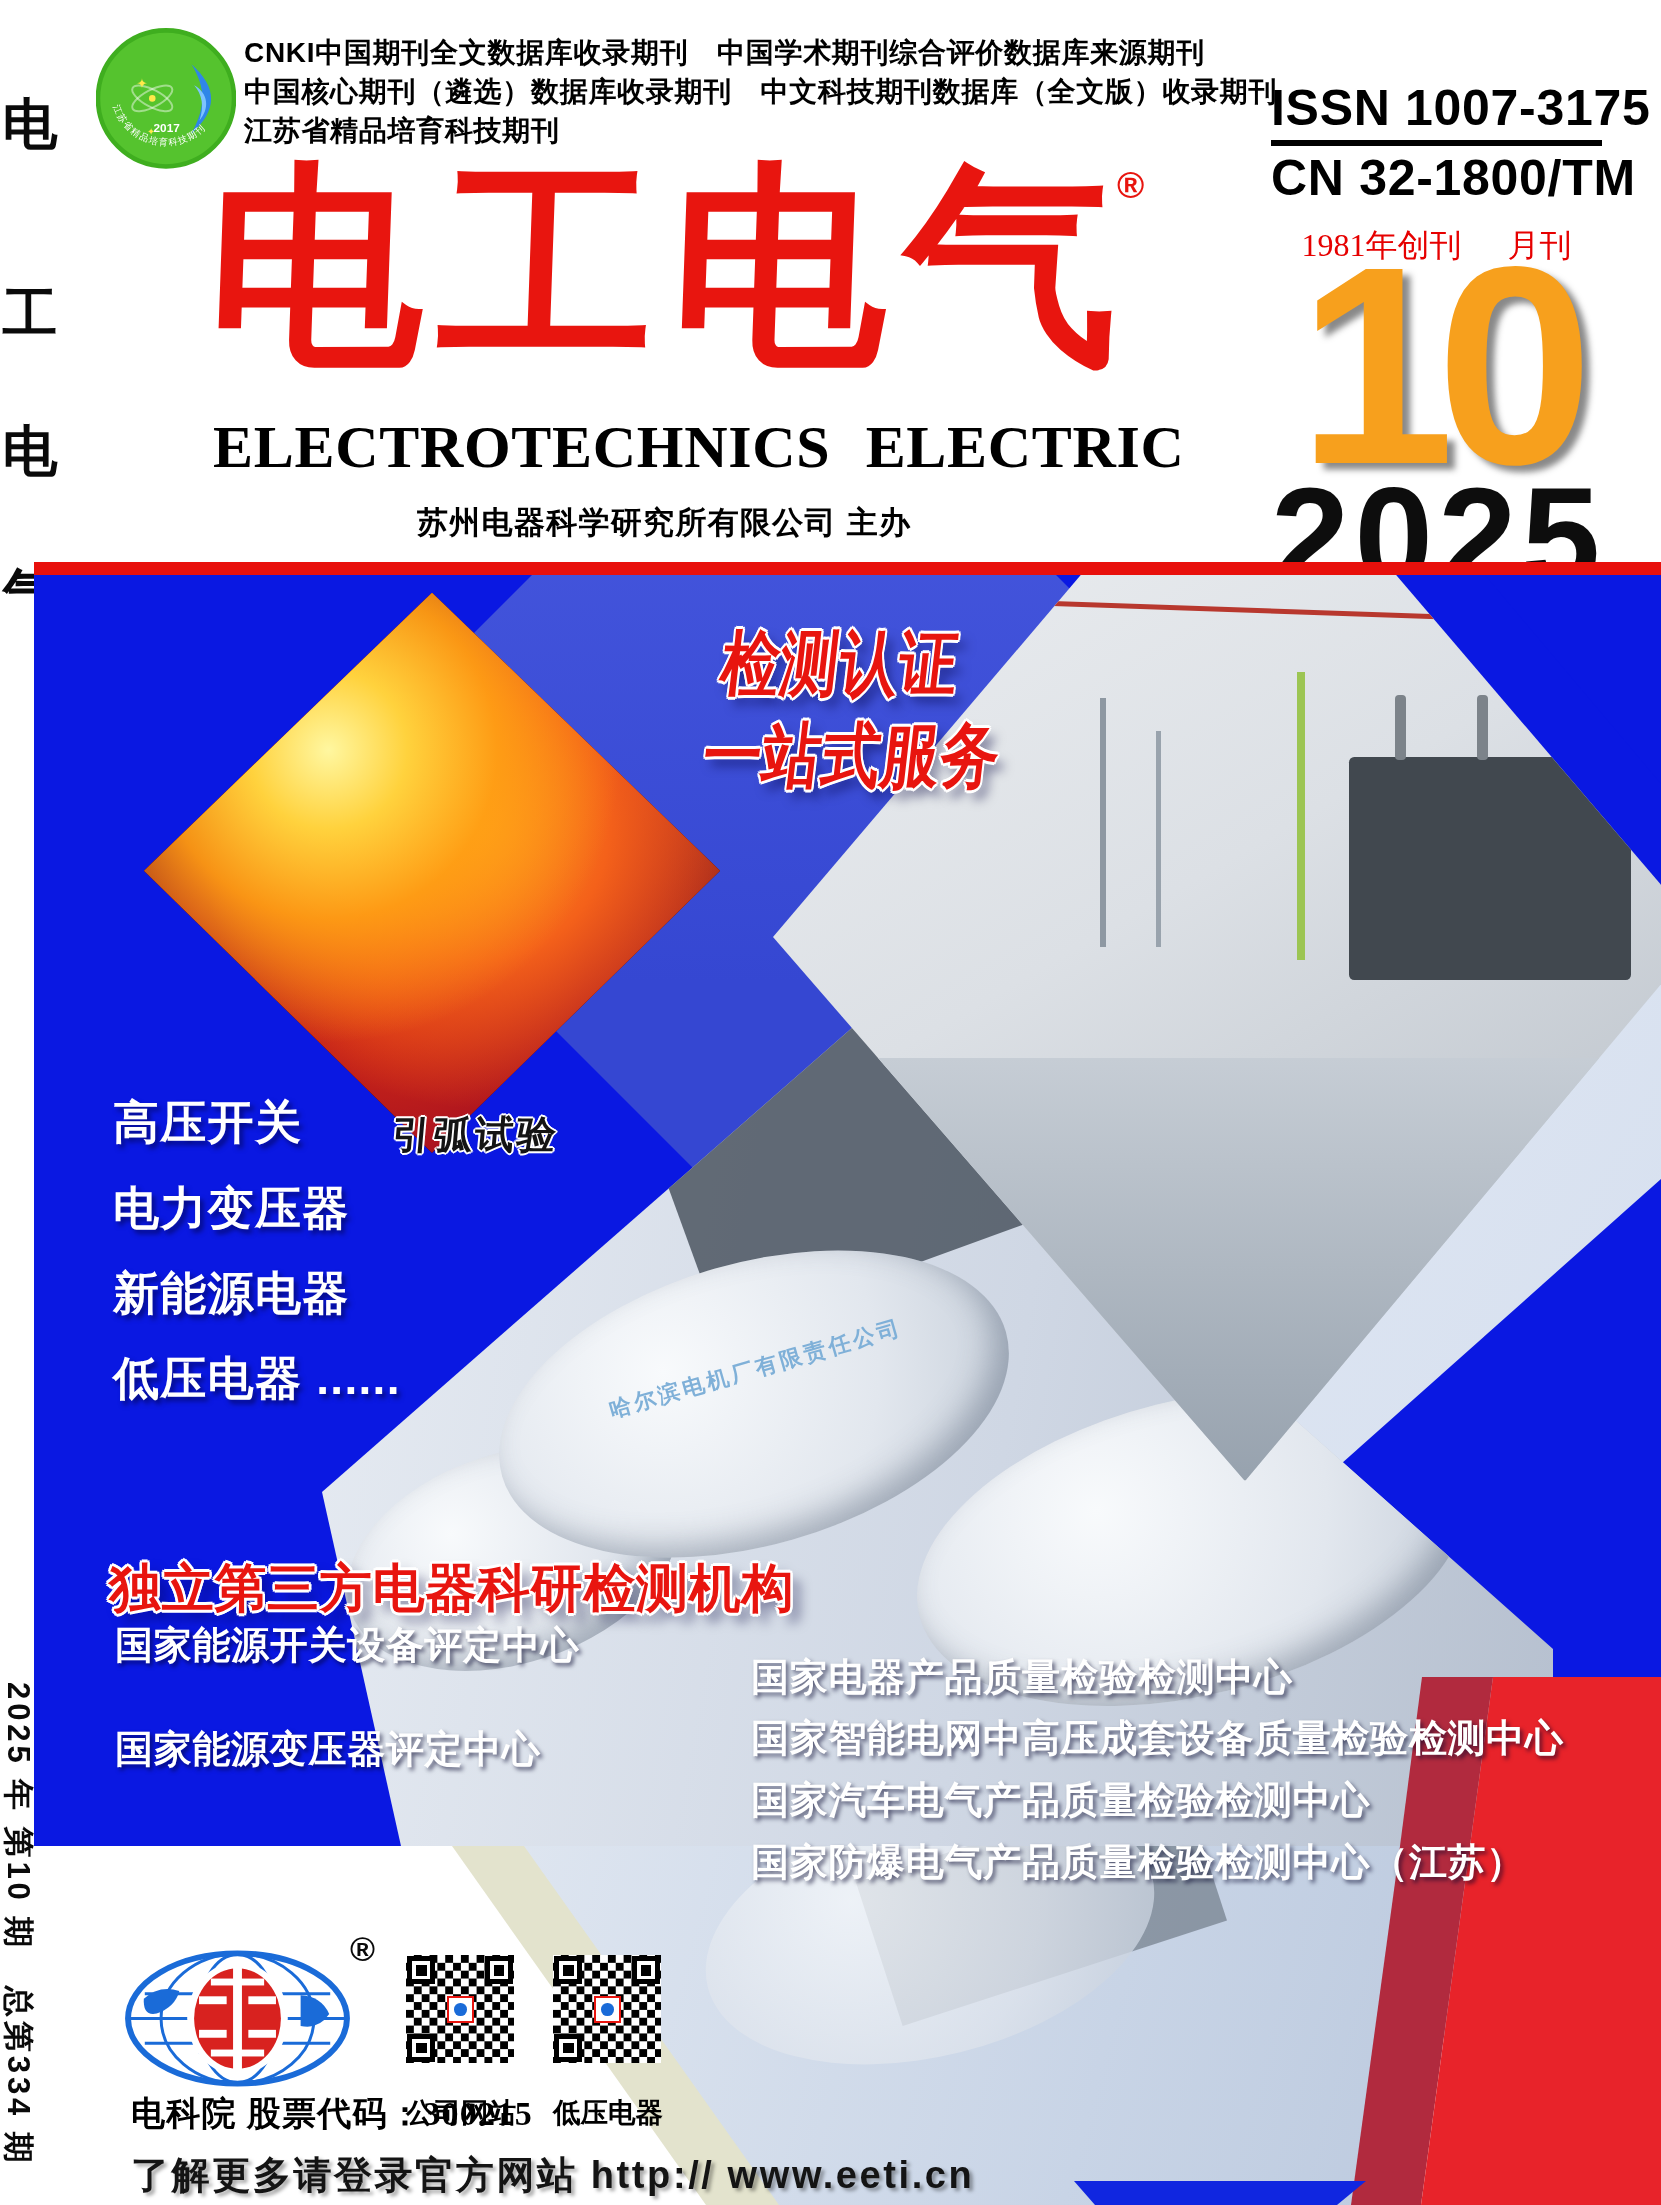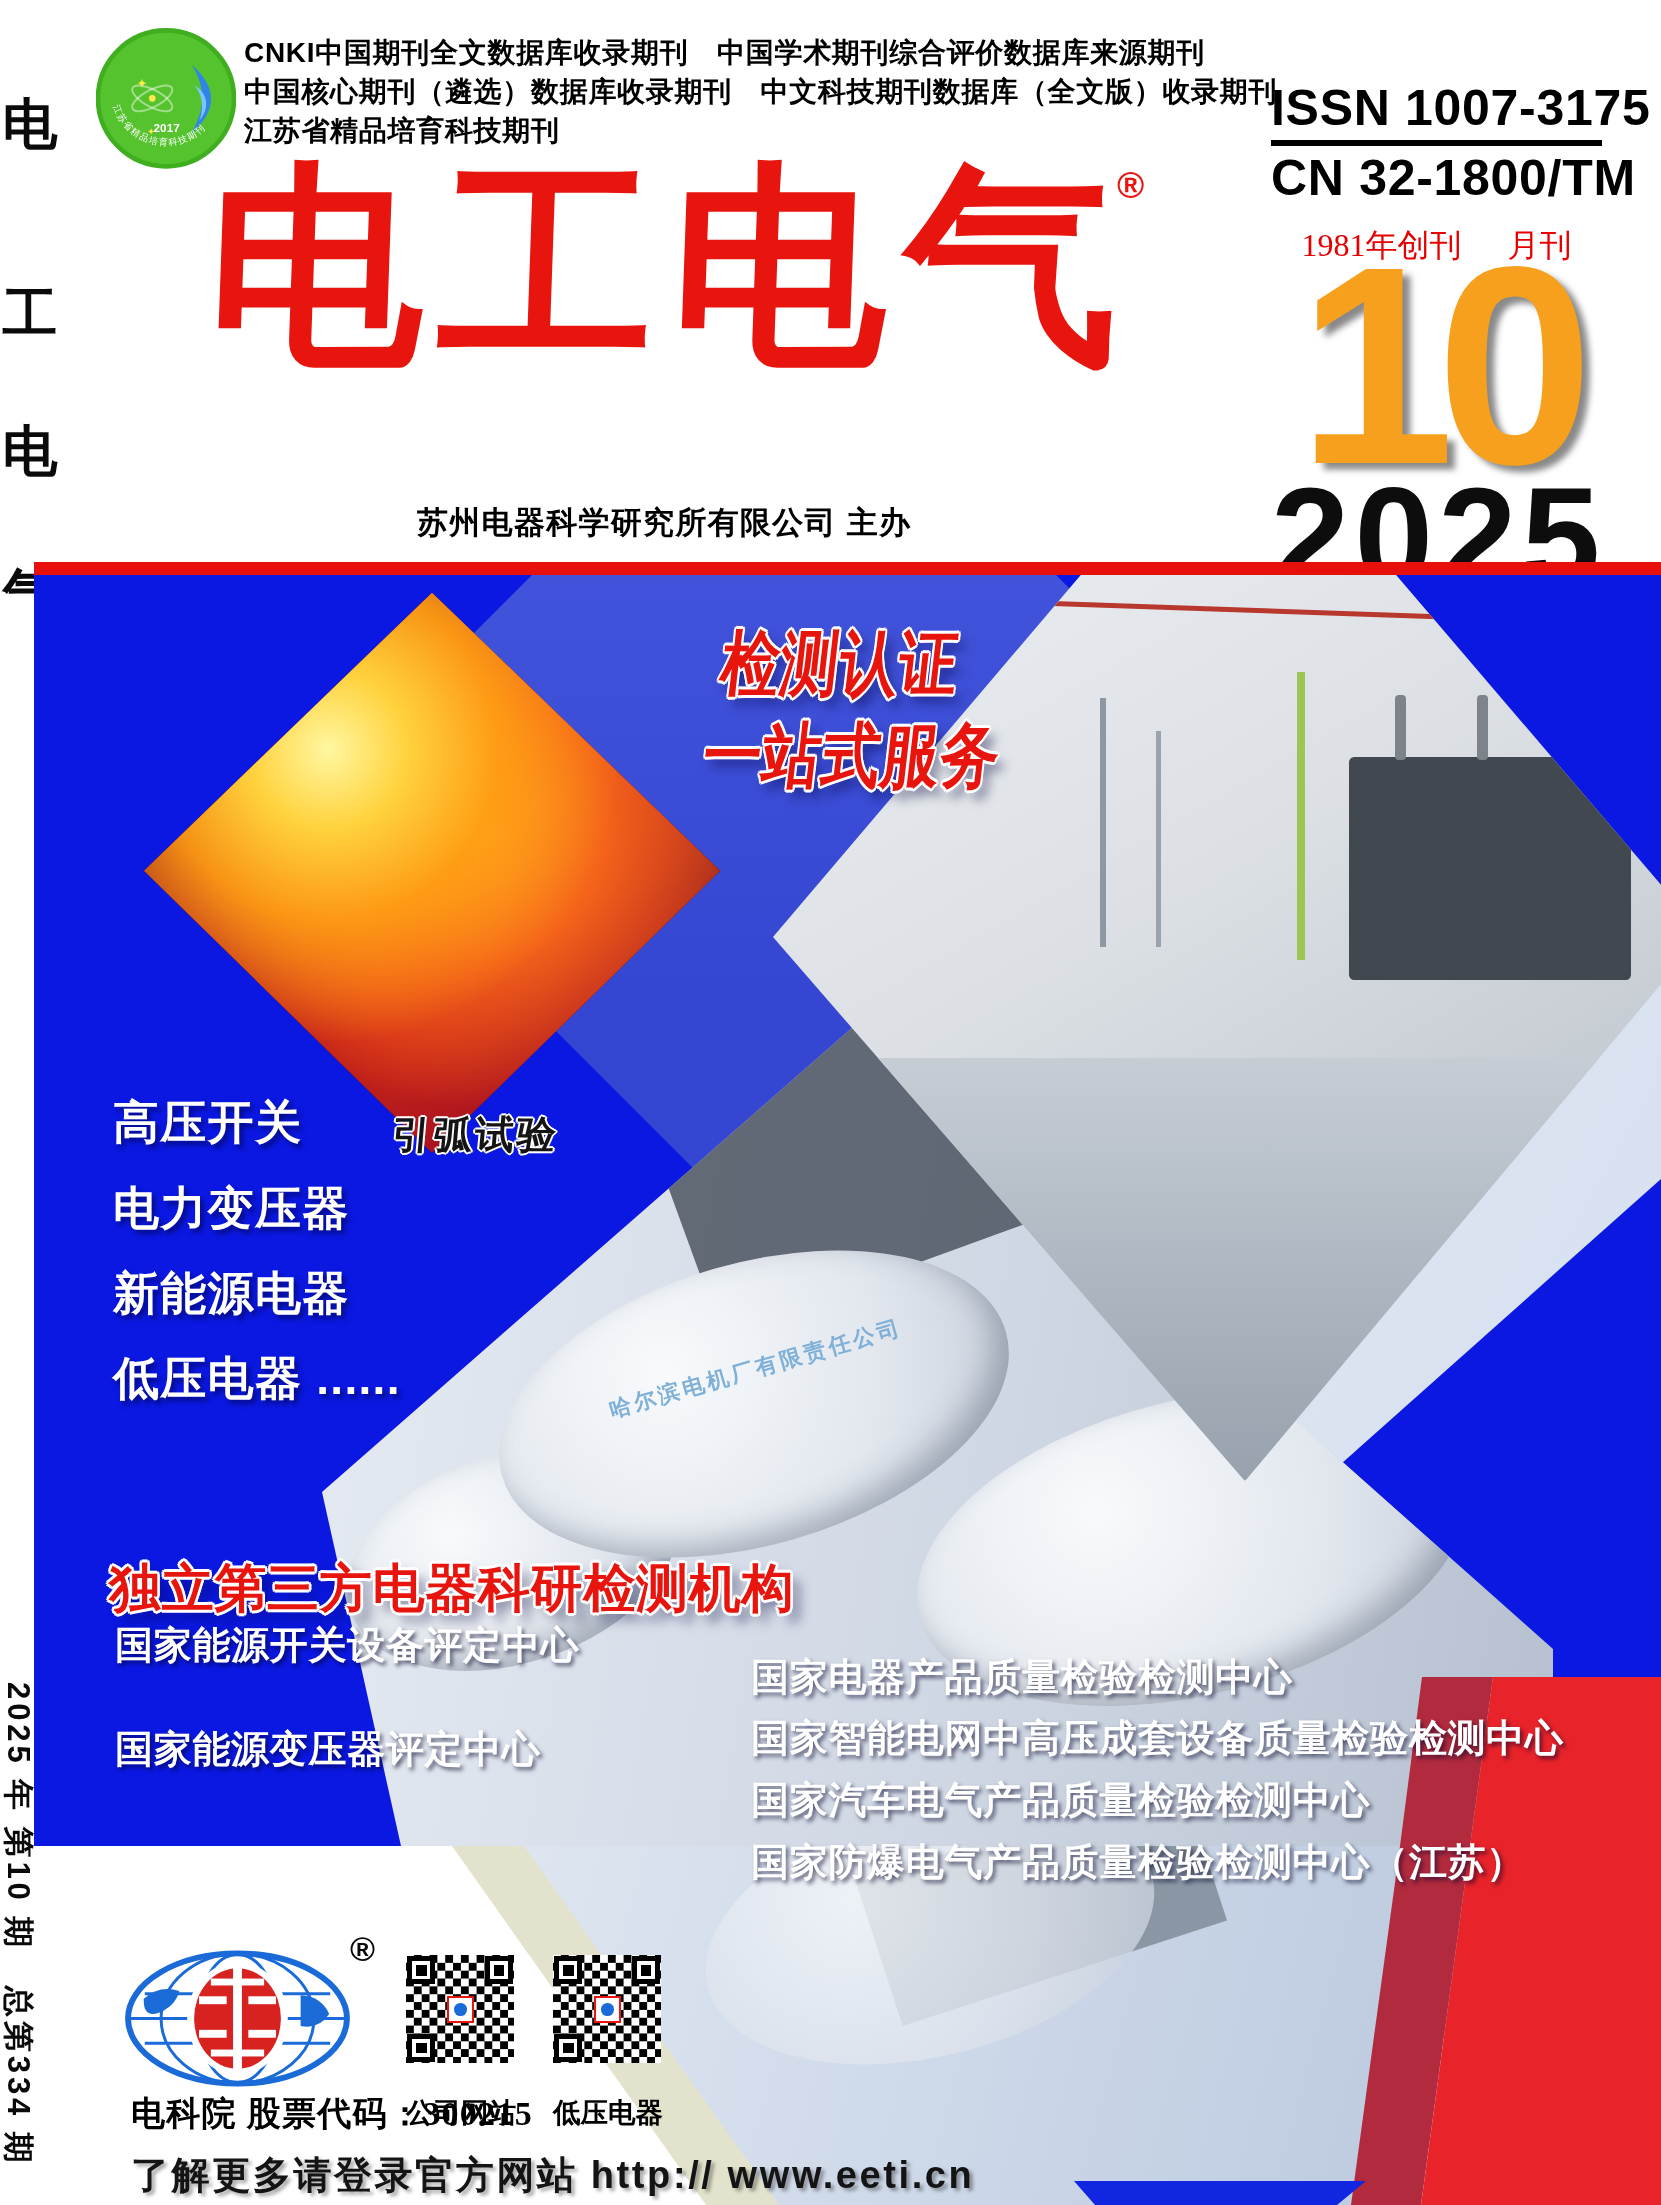--- a/index.html
+++ b/index.html
@@ -182,20 +182,21 @@
   </svg>
 
   <div class="accolades">
     <div class="acc-line">CNKI中国期刊全文数据库收录期刊　中国学术期刊综合评价数据库来源期刊</div>
     <div class="acc-line">中国核心期刊（遴选）数据库收录期刊　中文科技期刊数据库（全文版）收录期刊</div>
     <div class="acc-line">江苏省精品培育科技期刊</div>
   </div>
 
   <div class="title-cn">电工电气</div>
   <div class="title-reg">®</div>
+  <div class="title-en">ELECTROTECHNICS  ELECTRIC</div>
   <div class="publisher">苏州电器科学研究所有限公司  主办</div>
 
   <div class="right-block">
     <div class="issn">ISSN 1007-3175</div>
     <div class="rule"></div>
     <div class="cn-code">CN 32-1800/TM</div>
     <div class="founded-row">
       <span>1981年创刊</span>
       <span>月刊</span>
     </div>

